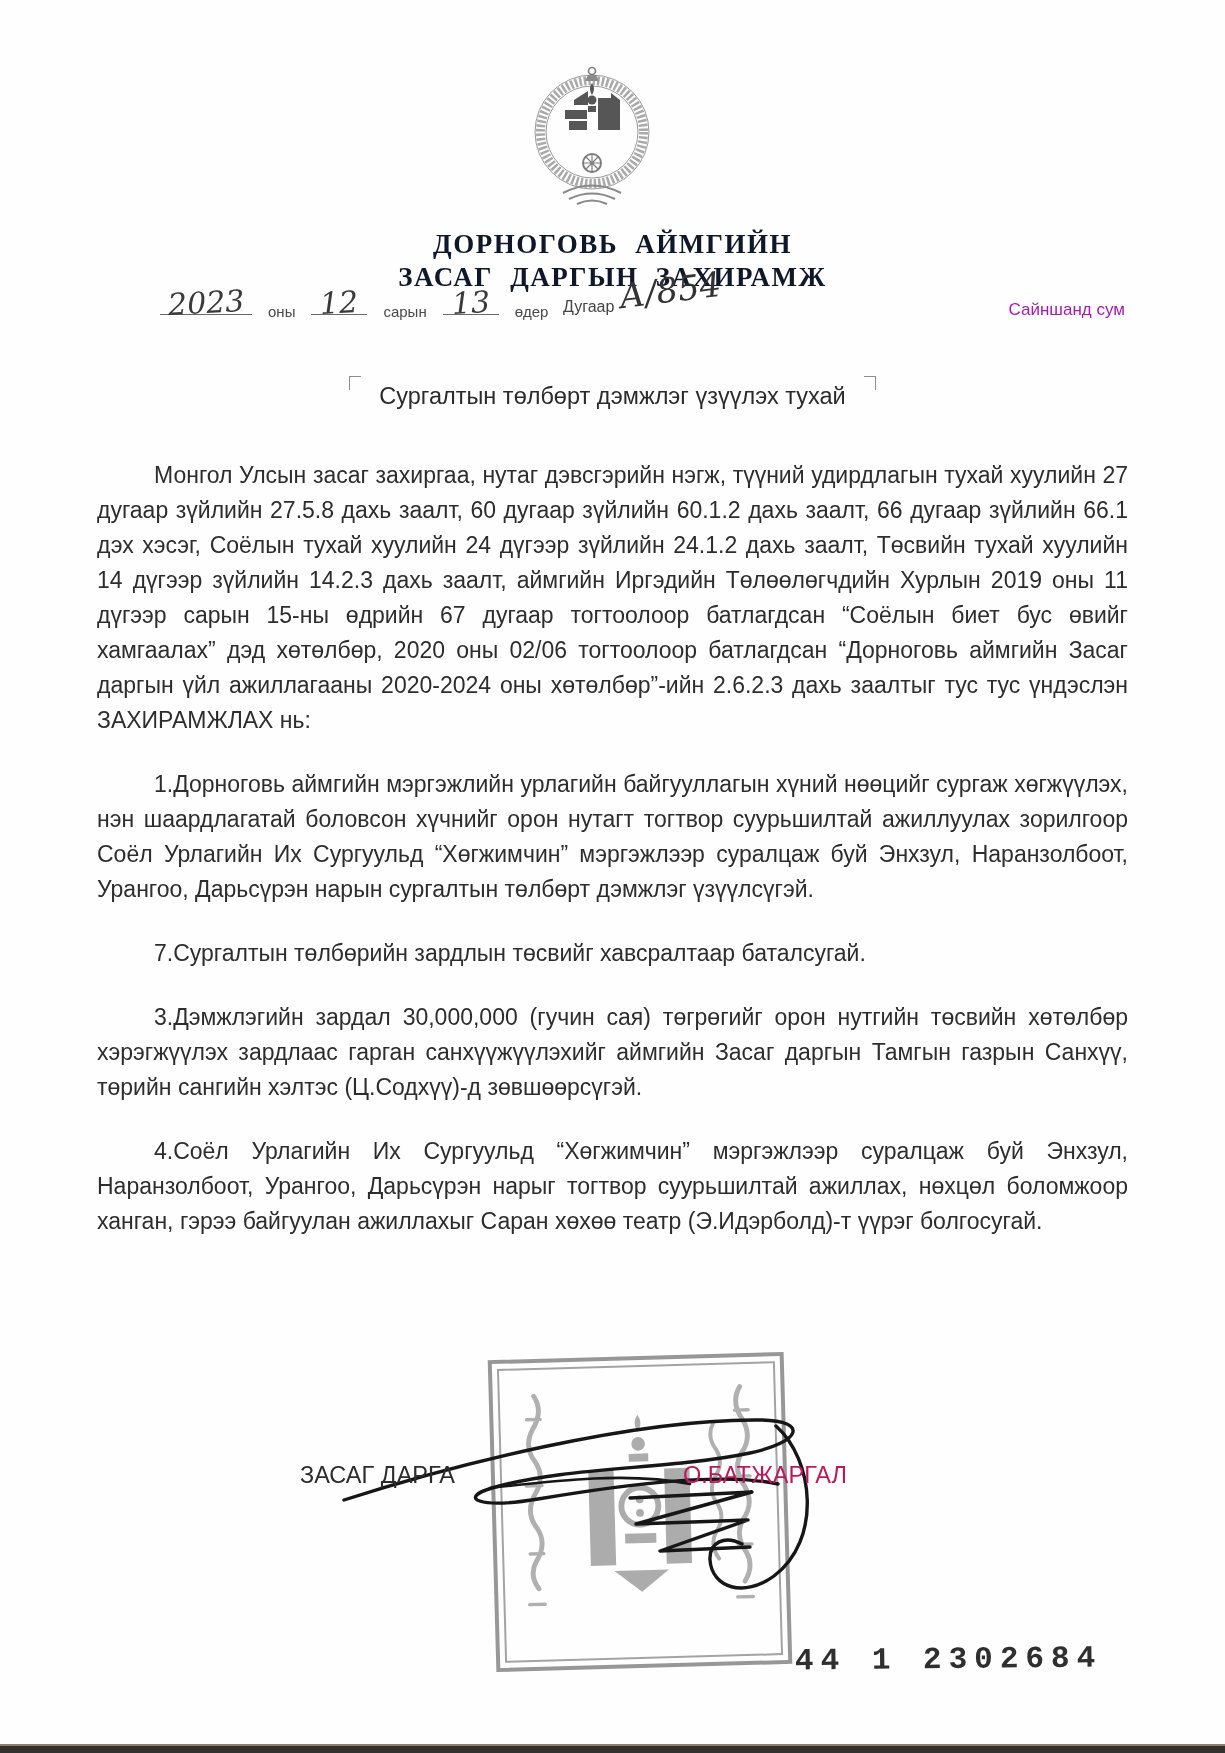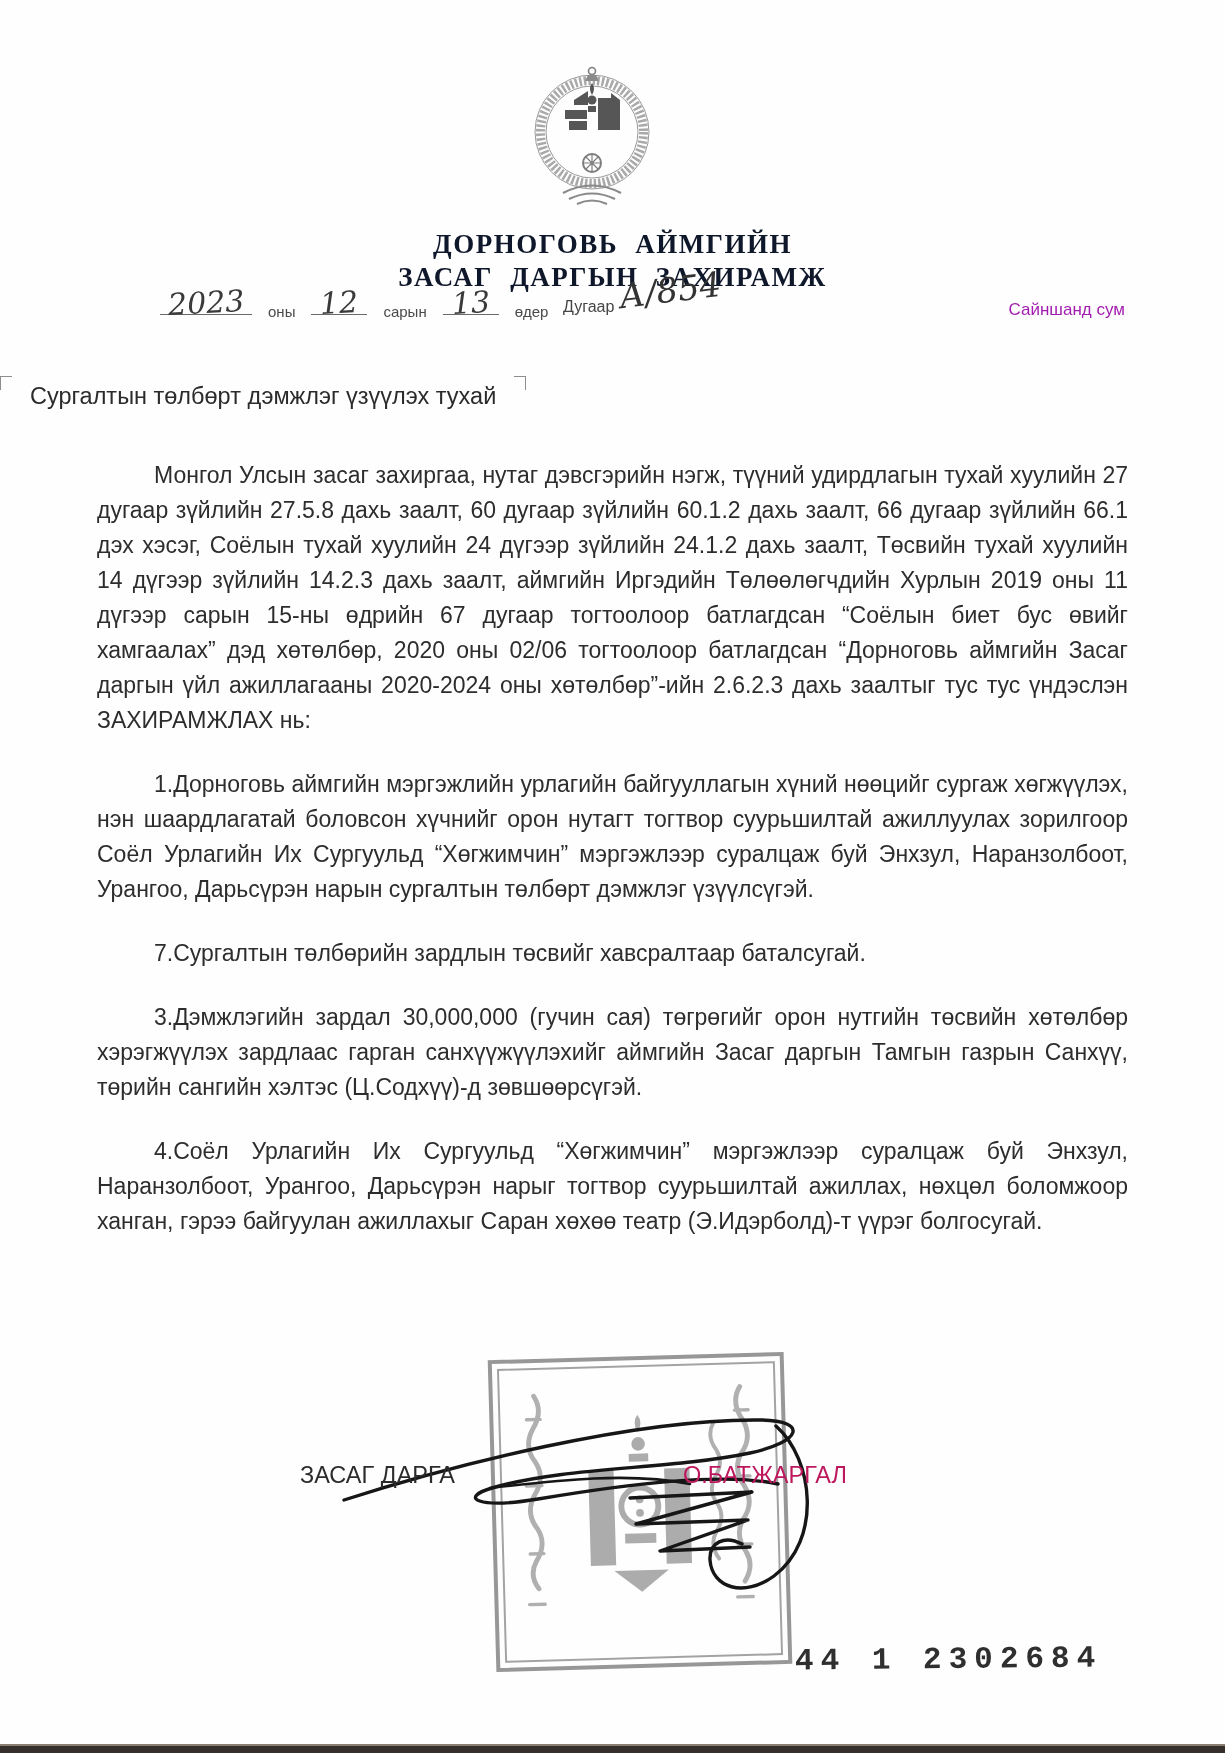--- a/index.html
+++ b/index.html
@@ -40,21 +40,21 @@
   .num-label{font-size:16px;color:#454545;}
   .num-value{
     position:absolute;left:56px;top:-28px;
     font-family:"DejaVu Serif", serif;font-style:italic;
     font-size:34px;color:#333;transform:rotate(-7deg);white-space:nowrap;
   }
   .sum-label{position:absolute;right:100px;top:16px;font-size:17px;color:#a21caf;}
   
   .subject{
     position:absolute;top:383px;left:0;width:100%;
-    font-size:23.5px;color:#2b2b2b;
+    text-align:center;font-size:23.5px;color:#2b2b2b;
   }
   .bracket{display:inline-block;width:11px;height:13px;vertical-align:top;}
   .bracket.l{border-left:1.8px solid #8d8d8d;border-top:1.8px solid #8d8d8d;margin-right:18px;transform:translateY(-7px);}
   .bracket.r{border-right:1.8px solid #8d8d8d;border-top:1.8px solid #8d8d8d;margin-left:18px;transform:translateY(-7px);}
   
   .body-text{
     position:absolute;top:450px;left:97px;width:1031px;
     font-size:23px;line-height:35px;color:#2d2d2d;
     text-align:justify;
   }

